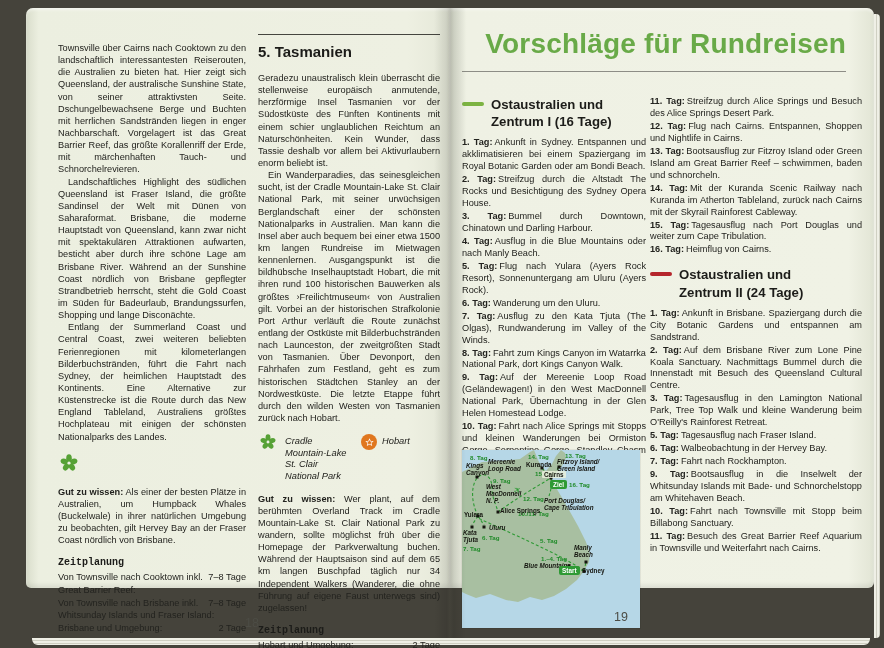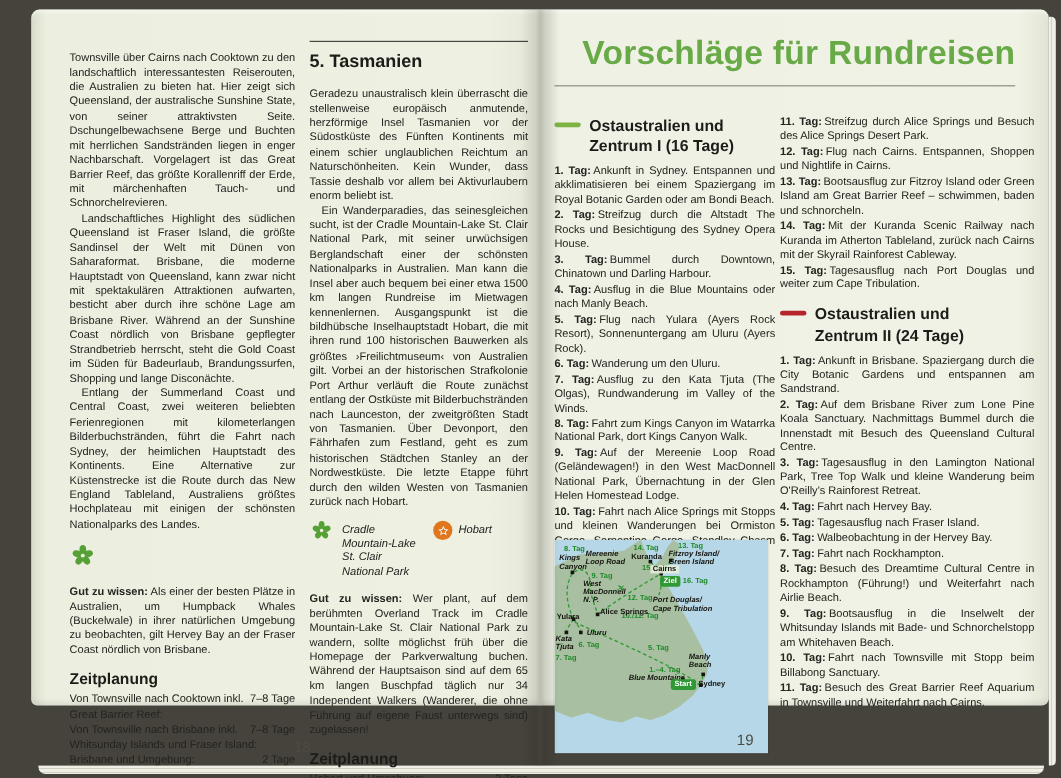--- a/index.html
+++ b/index.html
@@ -24,21 +24,21 @@
   .colA{position:absolute;left:32px;top:34px;width:188px;}
   .colB{position:absolute;left:232px;top:26px;width:182px;}
   .body-p{font-size:9.2px;line-height:1.32;text-align:justify;margin:0;}
   .body-p + .body-p{text-indent:10px;}
   .highlights{display:flex;margin:9px 0 0 2px;}
   .flower-wrap{width:20px;flex:0 0 20px;padding-top:2px;}
   .hl-list{list-style:none;margin:0;padding:0;}
   .hl-item{font-size:9.4px;font-weight:bold;font-style:italic;line-height:1.5;}
   .hl-item::before{content:"• ";}
   .tip{font-size:9.2px;line-height:1.32;text-align:justify;margin:10px 0 0;}
-  .zeit{font-size:13px;font-weight:bold;margin:11px 0 3px;color:#1c1c19;}
+  .zeit{font-size:10px;font-weight:bold;margin:11px 0 3px;color:#1c1c19;font-family:Liberation Mono, monospace;}
   .srow{font-size:9.2px;line-height:1.38;overflow:hidden;}
   .sval{float:right;}
   .ruleB{border-top:1.3px solid #45453f;margin:0 0 8px;}
   .tas-head{font-size:15px;font-weight:bold;margin:0 0 12px;color:#1c1c19;}
   .legend{display:flex;gap:14px;margin:10px 0 0 2px;}
   .legend-item{display:flex;gap:5px;font-size:9.3px;font-style:italic;line-height:1.25;}
   .legend-item .txt{padding-top:2px;}
   .star-badge{width:16px;height:16px;border-radius:50%;background:#e0771f;flex:0 0 16px;
     display:flex;align-items:center;justify-content:center;}
   .legend .flower-wrap{padding-top:0;}
@@ -313,46 +313,45 @@
           <p class="it"><b>11. Tag:</b><span>Streifzug durch Alice Springs und Besuch des Alice Springs Desert Park.</span></p>
 
           <p class="it"><b>12. Tag:</b><span>Flug nach Cairns. Entspannen, Shoppen und Nightlife in Cairns.</span></p>
 
           <p class="it"><b>13. Tag:</b><span>Bootsausflug zur Fitzroy Island oder Green Island am Great Barrier Reef – schwimmen, baden und schnorcheln.</span></p>
 
           <p class="it"><b>14. Tag:</b><span>Mit der Kuranda Scenic Railway nach Kuranda im Atherton Tableland, zurück nach Cairns mit der Skyrail Rainforest Cableway.</span></p>
 
           <p class="it"><b>15. Tag:</b><span>Tagesausflug nach Port Douglas und weiter zum Cape Tribulation.</span></p>
 
+          <p class="it"><b>16. Tag:</b><span>Heimflug von Cairns.</span></p>
         </div>
 
       <div class="sec-head sec2">
         <span class="dash dash-red"></span>
         <div class="sec-title">
           <span>Ostaustralien und</span><br>
           <span>Zentrum II (24 Tage)</span>
         </div>
       </div>
       <div>
 
           <p class="it"><b>1. Tag:</b><span>Ankunft in Brisbane. Spaziergang durch die City Botanic Gardens und entspannen am Sandstrand.</span></p>
 
           <p class="it"><b>2. Tag:</b><span>Auf dem Brisbane River zum Lone Pine Koala Sanctuary. Nachmittags Bummel durch die Innenstadt mit Besuch des Queensland Cultural Centre.</span></p>
 
           <p class="it"><b>3. Tag:</b><span>Tagesausflug in den Lamington National Park, Tree Top Walk und kleine Wanderung beim O'Reilly's Rainforest Retreat.</span></p>
 
-          <p class="it"><b>4. Tag:</b><span>Fahrt nach Hervey Bay.</span></p>
 
           <p class="it"><b>5. Tag:</b><span>Tagesausflug nach Fraser Island.</span></p>
 
           <p class="it"><b>6. Tag:</b><span>Walbeobachtung in der Hervey Bay.</span></p>
 
           <p class="it"><b>7. Tag:</b><span>Fahrt nach Rockhampton.</span></p>
 
-          <p class="it"><b>8. Tag:</b><span>Besuch des Dreamtime Cultural Centre in Rockhampton (Führung!) und Weiterfahrt nach Airlie Beach.</span></p>
 
           <p class="it"><b>9. Tag:</b><span>Bootsausflug in die Inselwelt der Whitsunday Islands mit Bade- und Schnorchelstopp am Whitehaven Beach.</span></p>
 
           <p class="it"><b>10. Tag:</b><span>Fahrt nach Townsville mit Stopp beim Billabong Sanctuary.</span></p>
 
           <p class="it"><b>11. Tag:</b><span>Besuch des Great Barrier Reef Aquarium in Townsville und Weiterfahrt nach Cairns.</span></p>
         </div>
     </div>
 
     <div class="pagenum pn-right">19</div>

